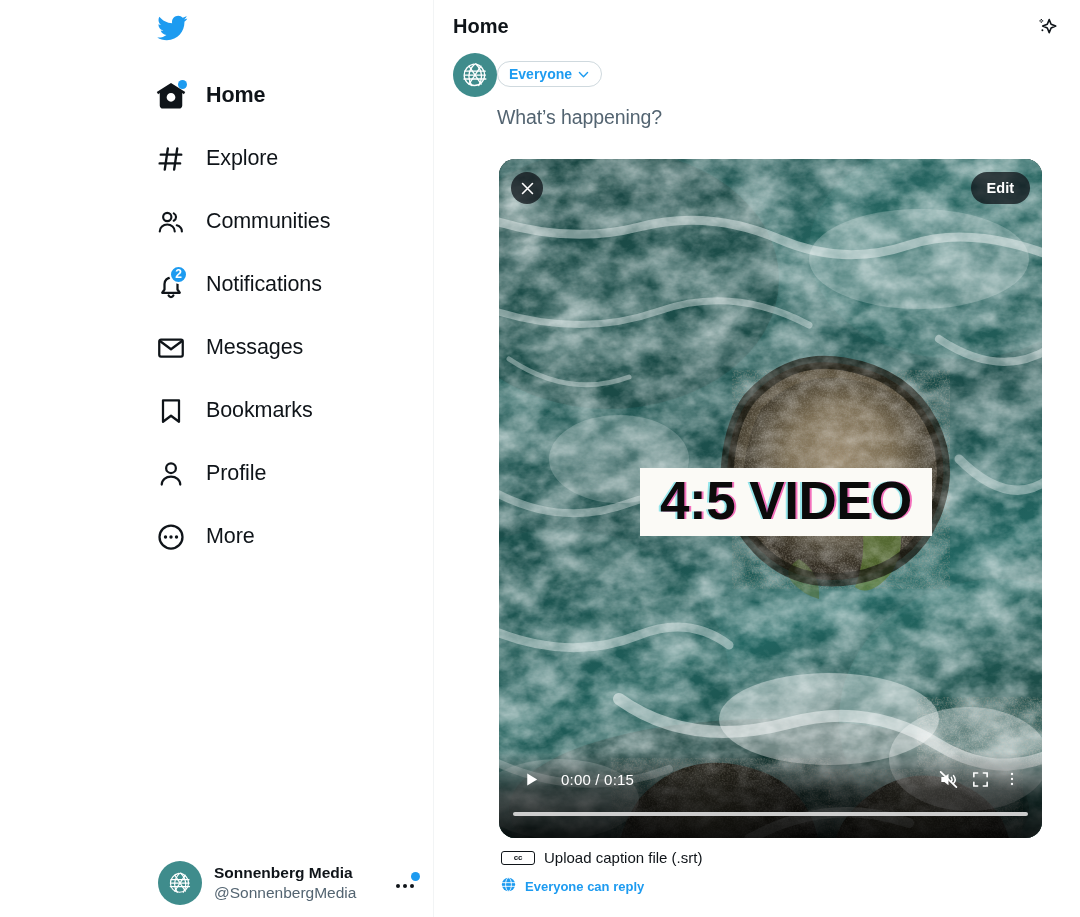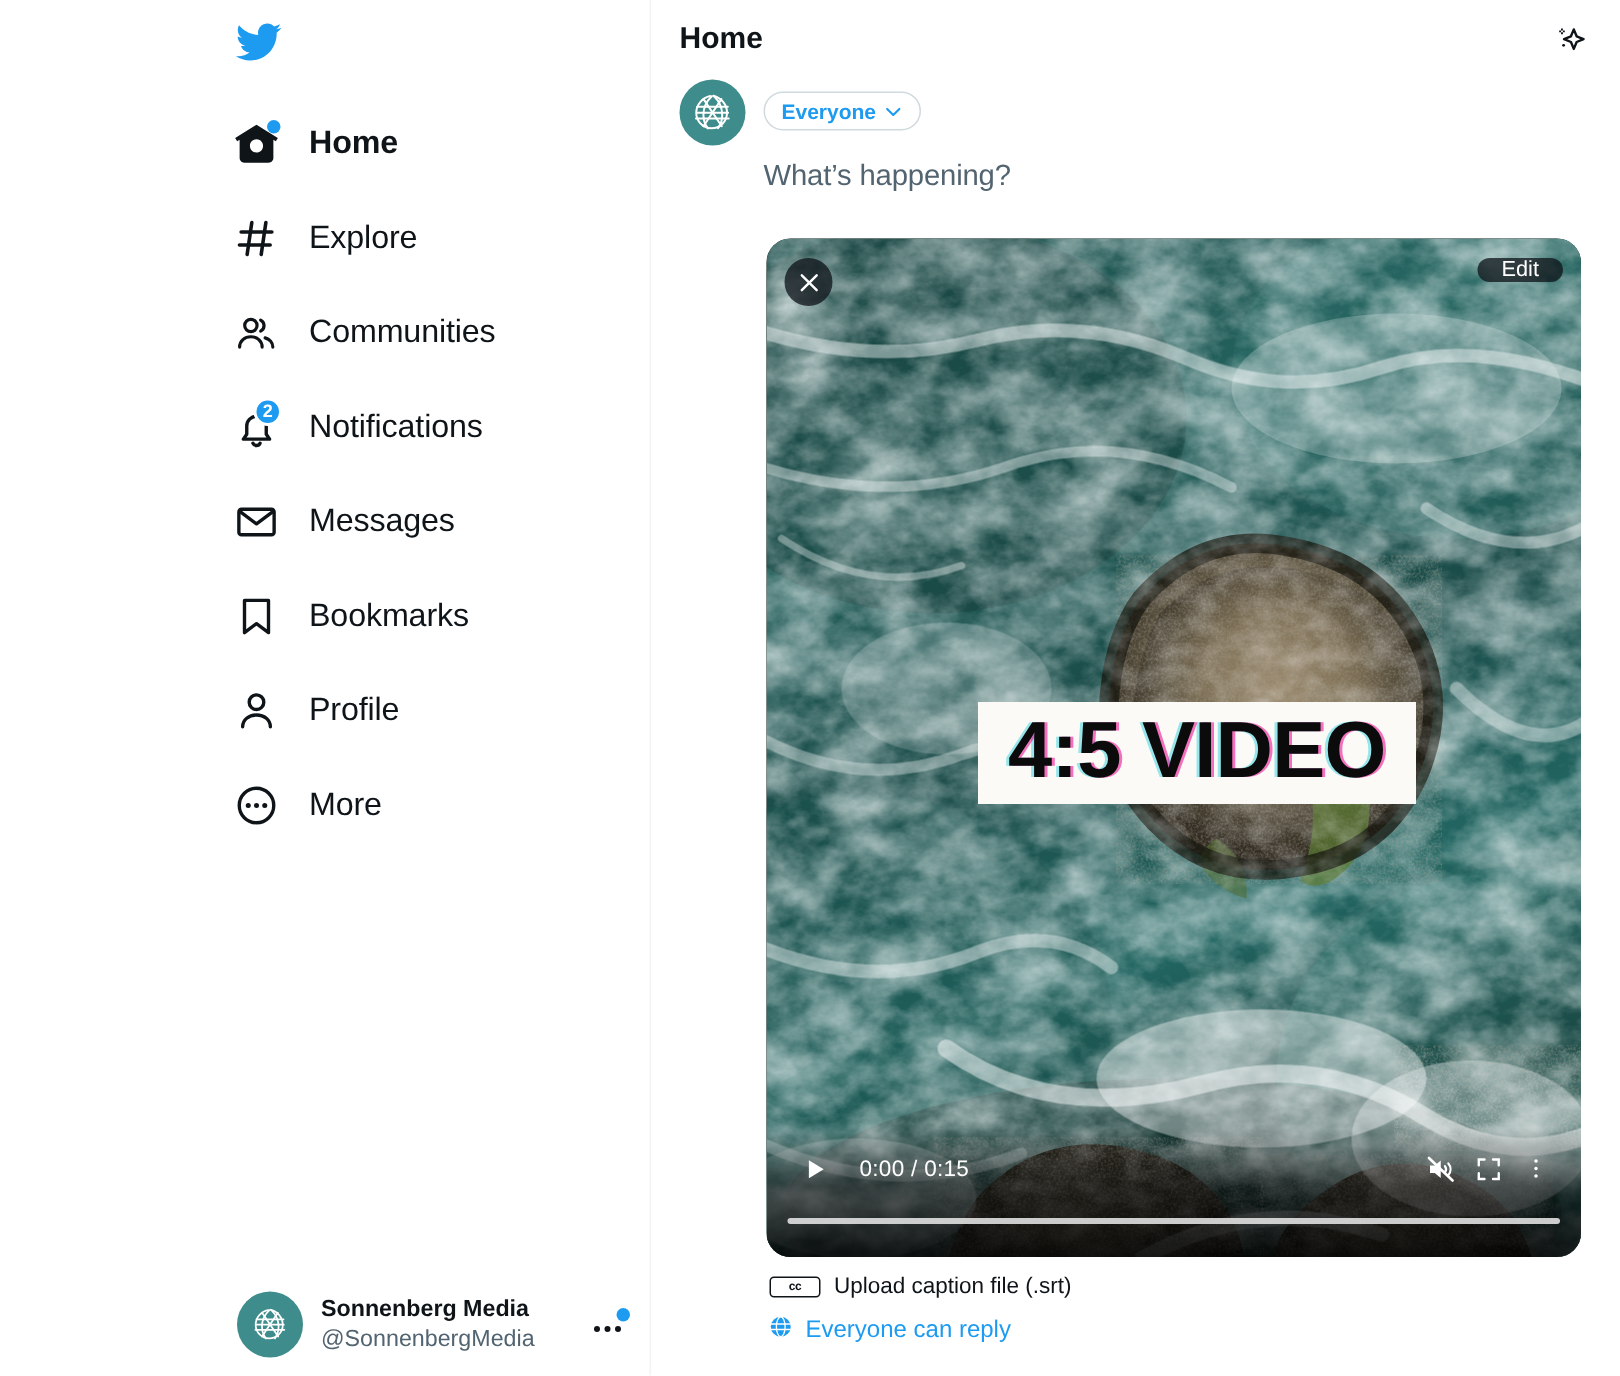--- a/index.html
+++ b/index.html
@@ -95,21 +95,21 @@
     padding: 0 16px 0 19px; justify-content: space-between;
   }
   .main-title { font-size: 20px; font-weight: bold; color: #0f1419; }
   .sparkle-btn {
     width: 34px; height: 34px; border-radius: 50%;
     display: flex; align-items: center; justify-content: center;
     cursor: pointer; border: none; background: transparent;
   }
 
   .composer { padding: 0 16px 0 19px; position: relative; }
-  .composer-top { display: flex; gap: 12px; align-items: flex-start; }
+  .composer-top { display: flex; gap: 0; align-items: flex-start; }
   .composer-body { flex: 1 1 auto; padding-top: 8px; min-width: 0; }
 
   .audience-pill {
     display: inline-flex; align-items: center; gap: 5px;
     height: 26px; padding: 0 11px; border-radius: 13px;
     border: 1px solid #cfd9de; background: #fff;
     color: #1d9bf0; font-size: 14px; font-weight: bold;
     cursor: pointer;
   }
   .placeholder {
@@ -128,23 +128,23 @@
 
   .ctrl-close {
     position: absolute; top: 13px; left: 12px;
     width: 32px; height: 32px; border-radius: 50%;
     background: rgba(15,20,25,0.76);
     display: flex; align-items: center; justify-content: center;
     cursor: pointer; border: none;
   }
   .ctrl-edit {
     position: absolute; top: 13px; right: 12px;
-    height: 16px; padding: 0 16px; border-radius: 16px;
+    height: 32px; padding: 0 16px; border-radius: 16px;
     background: rgba(15,20,25,0.76); color: #fff;
-    font-size: 14.5px; font-weight: normal; border: none;
+    font-size: 14.5px; font-weight: bold; border: none;
     display: flex; align-items: center; cursor: pointer;
     font-family: "Liberation Sans", sans-serif;
   }
 
   .video-title-band {
     position: absolute; left: 141px; top: 309px;
     background: #fbfaf6; padding: 6px 20px 9px 20px;
   }
   .video-title-band .txt {
     font-size: 53px; font-weight: bold; color: #0b0b0b;
@@ -182,21 +182,21 @@
   .cc-box {
     width: 34px; height: 14px; border: 1.6px solid #0f1419; border-radius: 3px;
     display: flex; align-items: center; justify-content: center;
     font-size: 8px; font-weight: bold; color: #0f1419; line-height: 1;
     letter-spacing: -0.3px;
   }
   .reply-row {
     display: flex; align-items: center; gap: 8px;
     margin-top: 10px; margin-left: 3px; cursor: pointer;
   }
-  .reply-text { font-size: 16px; color: #1d9bf0; font-weight: normal; }
+  .reply-text { font-size: 13px; color: #1d9bf0; font-weight: bold; }
 </style>
 </head>
 <body>
 
 <div class="app">
 
   <div class="sidebar">
     <div class="sidebar-inner">
 
       <div class="logo-row">

